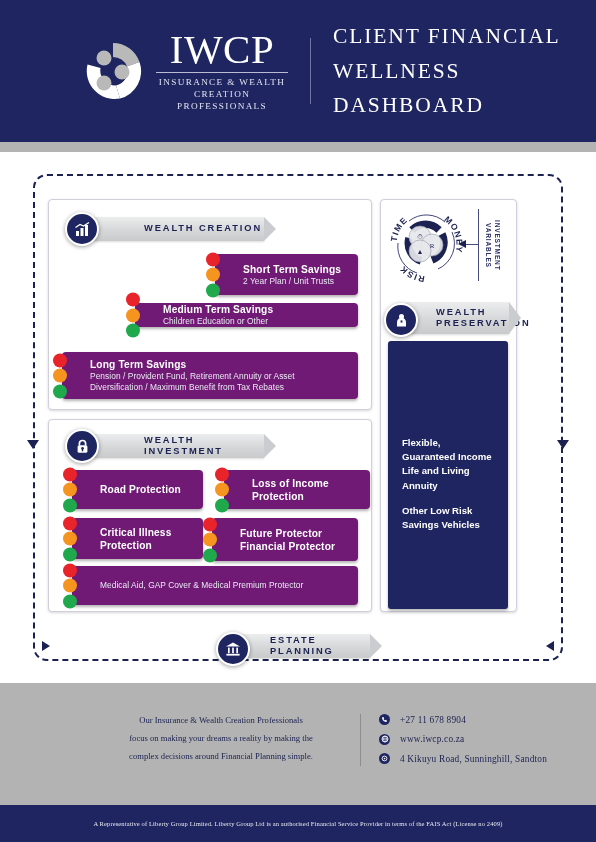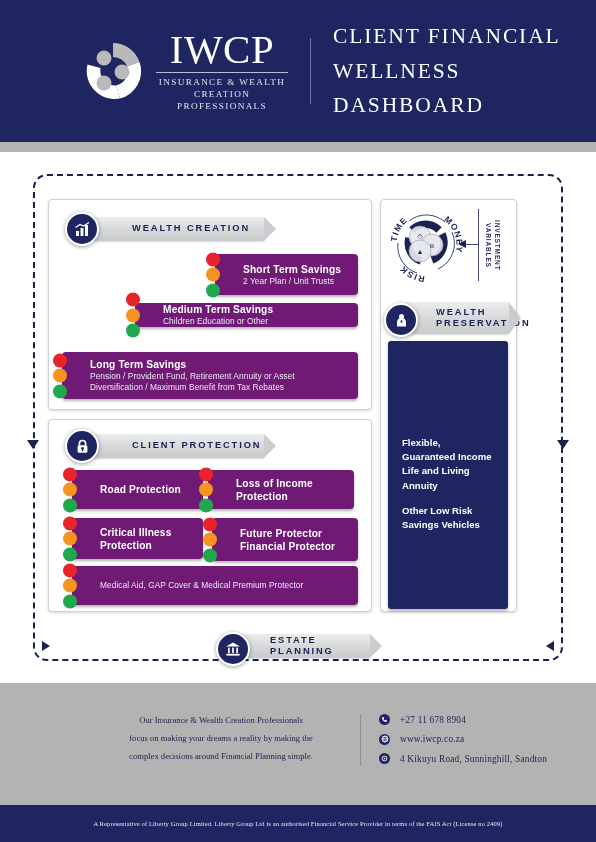--- a/index.html
+++ b/index.html
@@ -161,21 +161,21 @@
     width: 0; height: 0;
     border-top: 12px solid transparent;
     border-bottom: 12px solid transparent;
     border-left: 12px solid #cbcccf;
   }
   .ribbon-label {
     color: #1b2150;
     font-size: 9.3px;
     font-weight: bold;
     letter-spacing: 1.9px;
-    padding-left: 44px;
+    padding-left: 56px;
     line-height: 1.22;
     white-space: pre-line;
   }
   .ribbon.tall { height: 32px; }
   .ribbon.tall::after { border-top-width: 16px; border-bottom-width: 16px; }
 
   .medallion {
     position: absolute;
     width: 34px; height: 34px;
     border-radius: 50%;
@@ -244,21 +244,21 @@
     letter-spacing: 0.05px;
   }
 
   
   #box-short  { left: 215px; top: 254px; width: 143px; height: 41px; }
   #box-medium { left: 135px; top: 303px; width: 223px; height: 24px; }
   #box-long   { left: 62px;  top: 352px; width: 296px; height: 47px; }
 
   
   #box-life     { left: 72px;  top: 470px; width: 131px; height: 39px; }
-  #box-lossinc  { left: 208px; top: 470px; width: 146px; height: 39px; }
+  #box-lossinc  { left: 224px; top: 470px; width: 146px; height: 39px; }
   #box-critical { left: 72px;  top: 518px; width: 131px; height: 41px; }
   #box-future   { left: 212px; top: 518px; width: 146px; height: 43px; }
   #box-medical  { left: 72px;  top: 566px; width: 286px; height: 39px; }
 
   
   #panel-preserve {
     position: absolute;
     left: 388px; top: 341px;
     width: 120px; height: 268px;
     background: #1e2560;
@@ -477,21 +477,21 @@
     <div class="item-text">
       <div class="item-title">Long Term Savings</div>
       <div class="item-sub" style="white-space:pre-line">Pension / Provident Fund, Retirement Annuity or Asset
 Diversification / Maximum Benefit from Tax Rebates</div>
     </div>
   </div>
 
   <div class="card" id="card-protection"></div>
 
   <div class="ribbon" id="ribbon-protection">
-    <span class="ribbon-label">CLIENT PROTECTION</span>
+    <span class="ribbon-label">WEALTH INVESTMENT</span>
   </div>
   <div class="medallion" id="med-protection">
     <svg width="17" height="17" viewBox="0 0 17 17">
       <path d="M5.4 7.5 V5.6 a3.1 3.1 0 0 1 6.2 0 V7.5" stroke="#ffffff" stroke-width="1.7" fill="none"></path>
       <rect x="3.6" y="7.2" width="9.8" height="7.6" rx="1.6" fill="#ffffff"></rect>
       <circle cx="8.5" cy="10.3" r="1.35" fill="#1e2560"></circle>
       <rect x="7.8" y="10.3" width="1.4" height="3" fill="#1e2560"></rect>
     </svg>
   </div>
 

